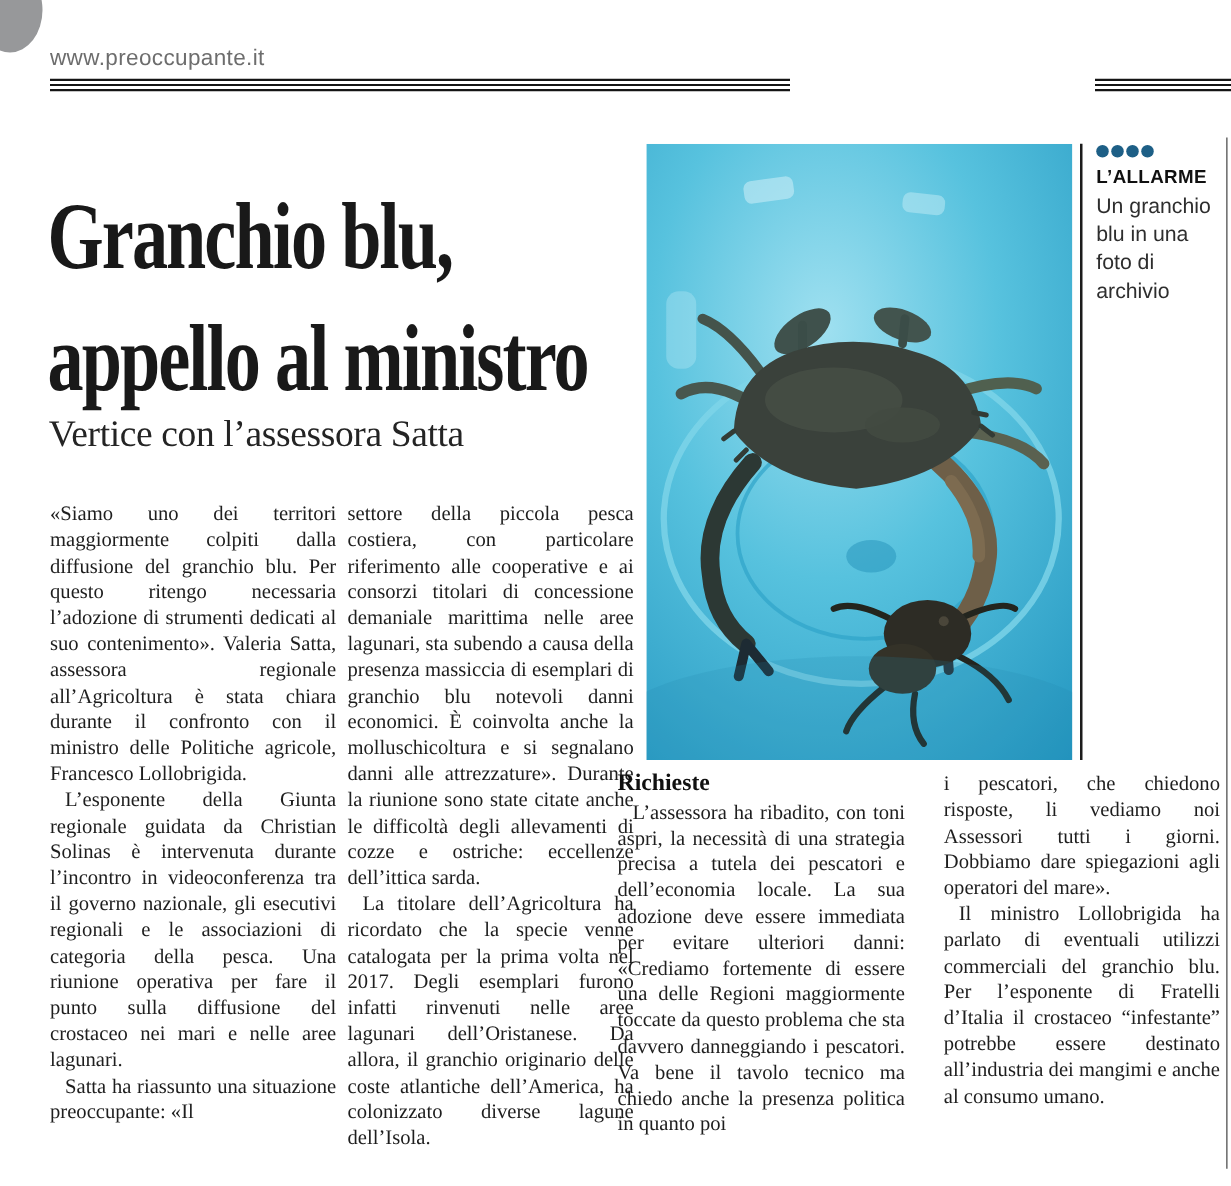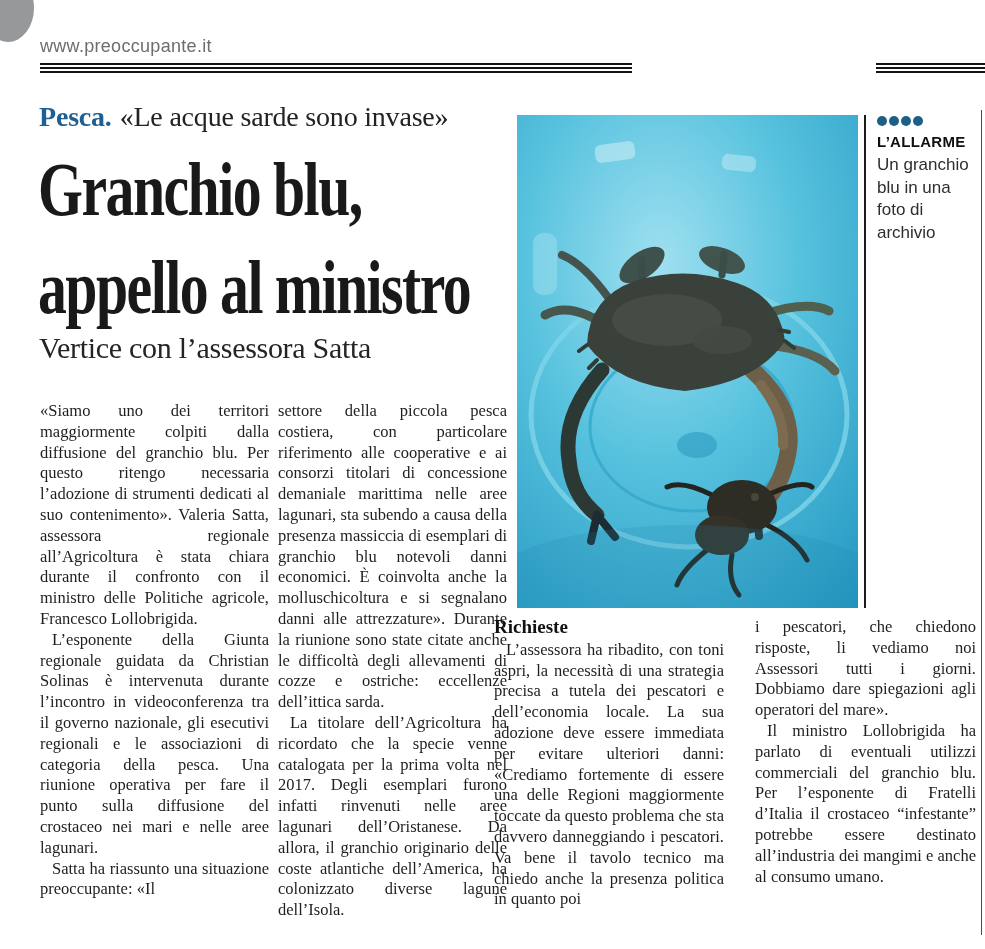--- a/index.html
+++ b/index.html
@@ -99,23 +99,20 @@
 <body>
 
 <div class="page">
 
   <div class="corner-blob"></div>
 
   <div class="site-url">www.preoccupante.it</div>
   <div class="triple-rule rule-left"></div>
   <div class="triple-rule rule-right"></div>
 
-  <div class="kicker">
-    <span class="kicker-label">Pesca.</span><span class="kicker-quote">«Le acque sarde sono invase»</span>
-  </div>
 
   <div class="headline">
     <div class="headline-inner">
       <span style="display:block">Granchio blu,</span>
       <span style="display:block">appello al ministro</span>
     </div>
   </div>
   <div class="subtitle">Vertice con l’assessora Satta</div>
 
   <div class="photo">

